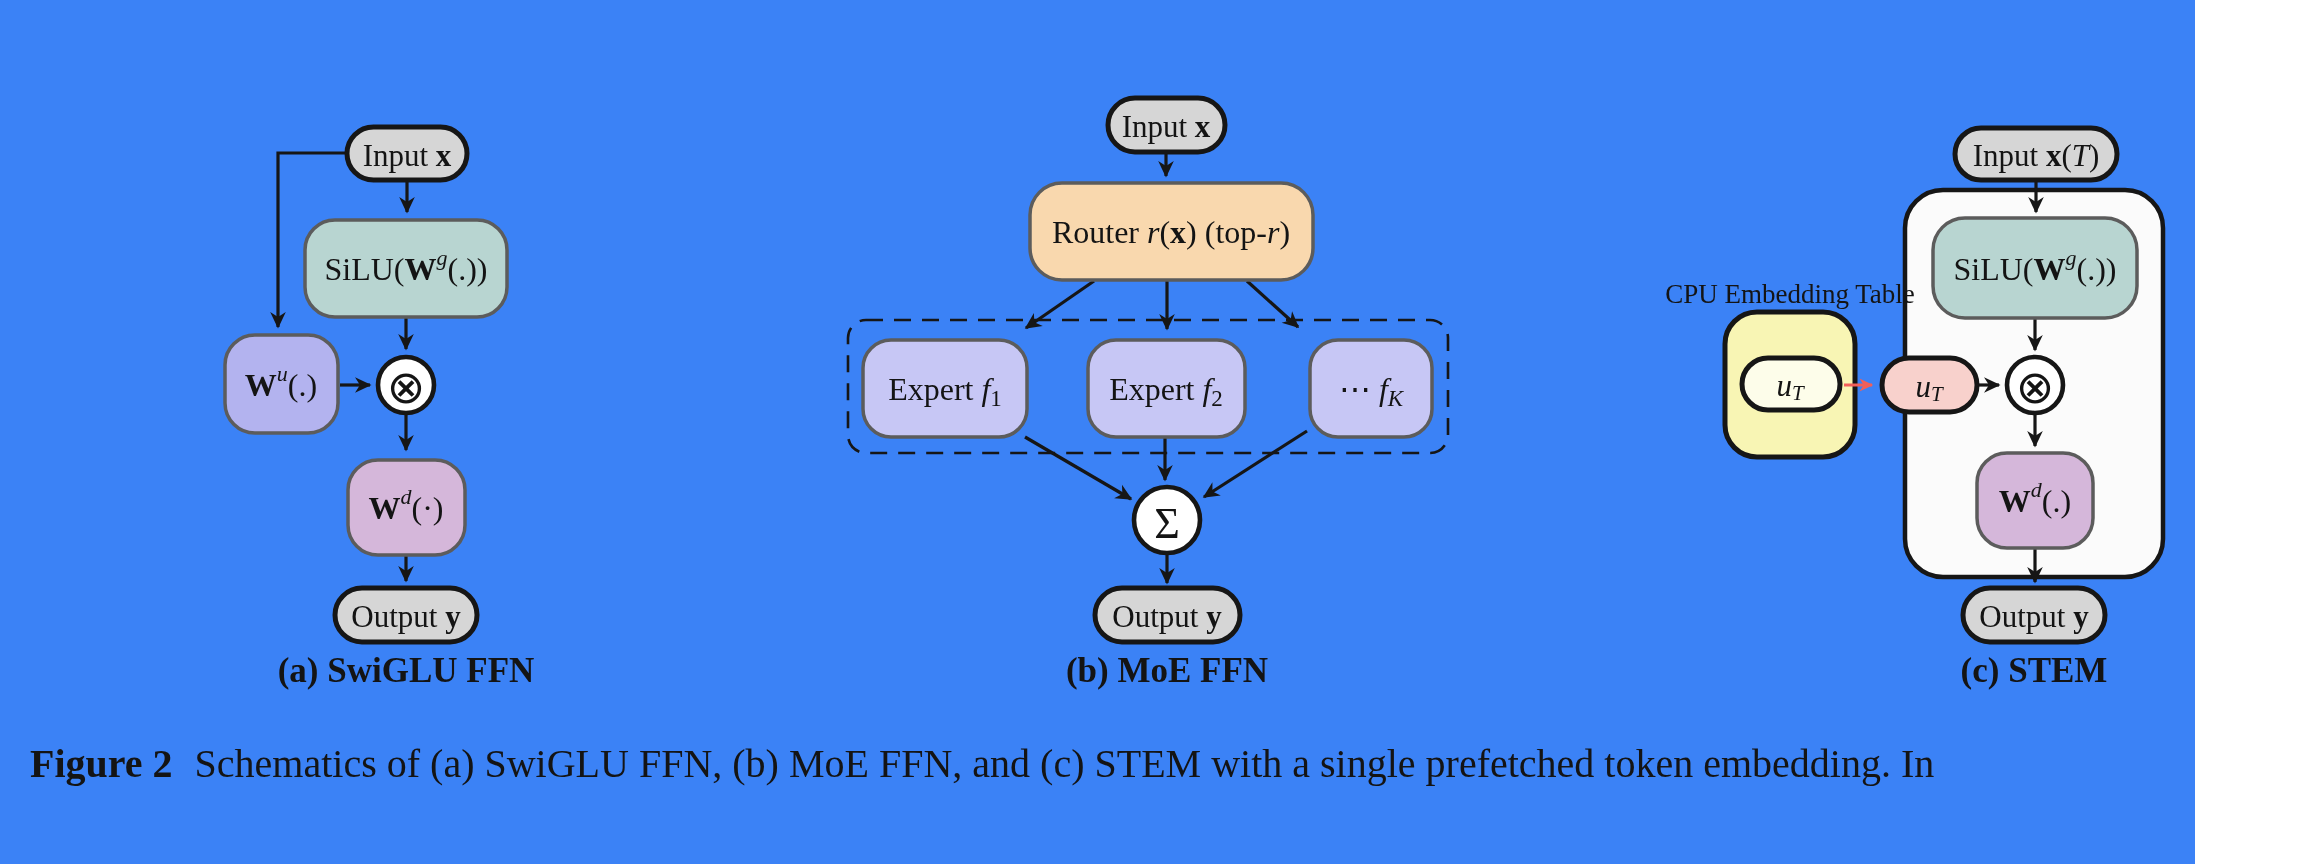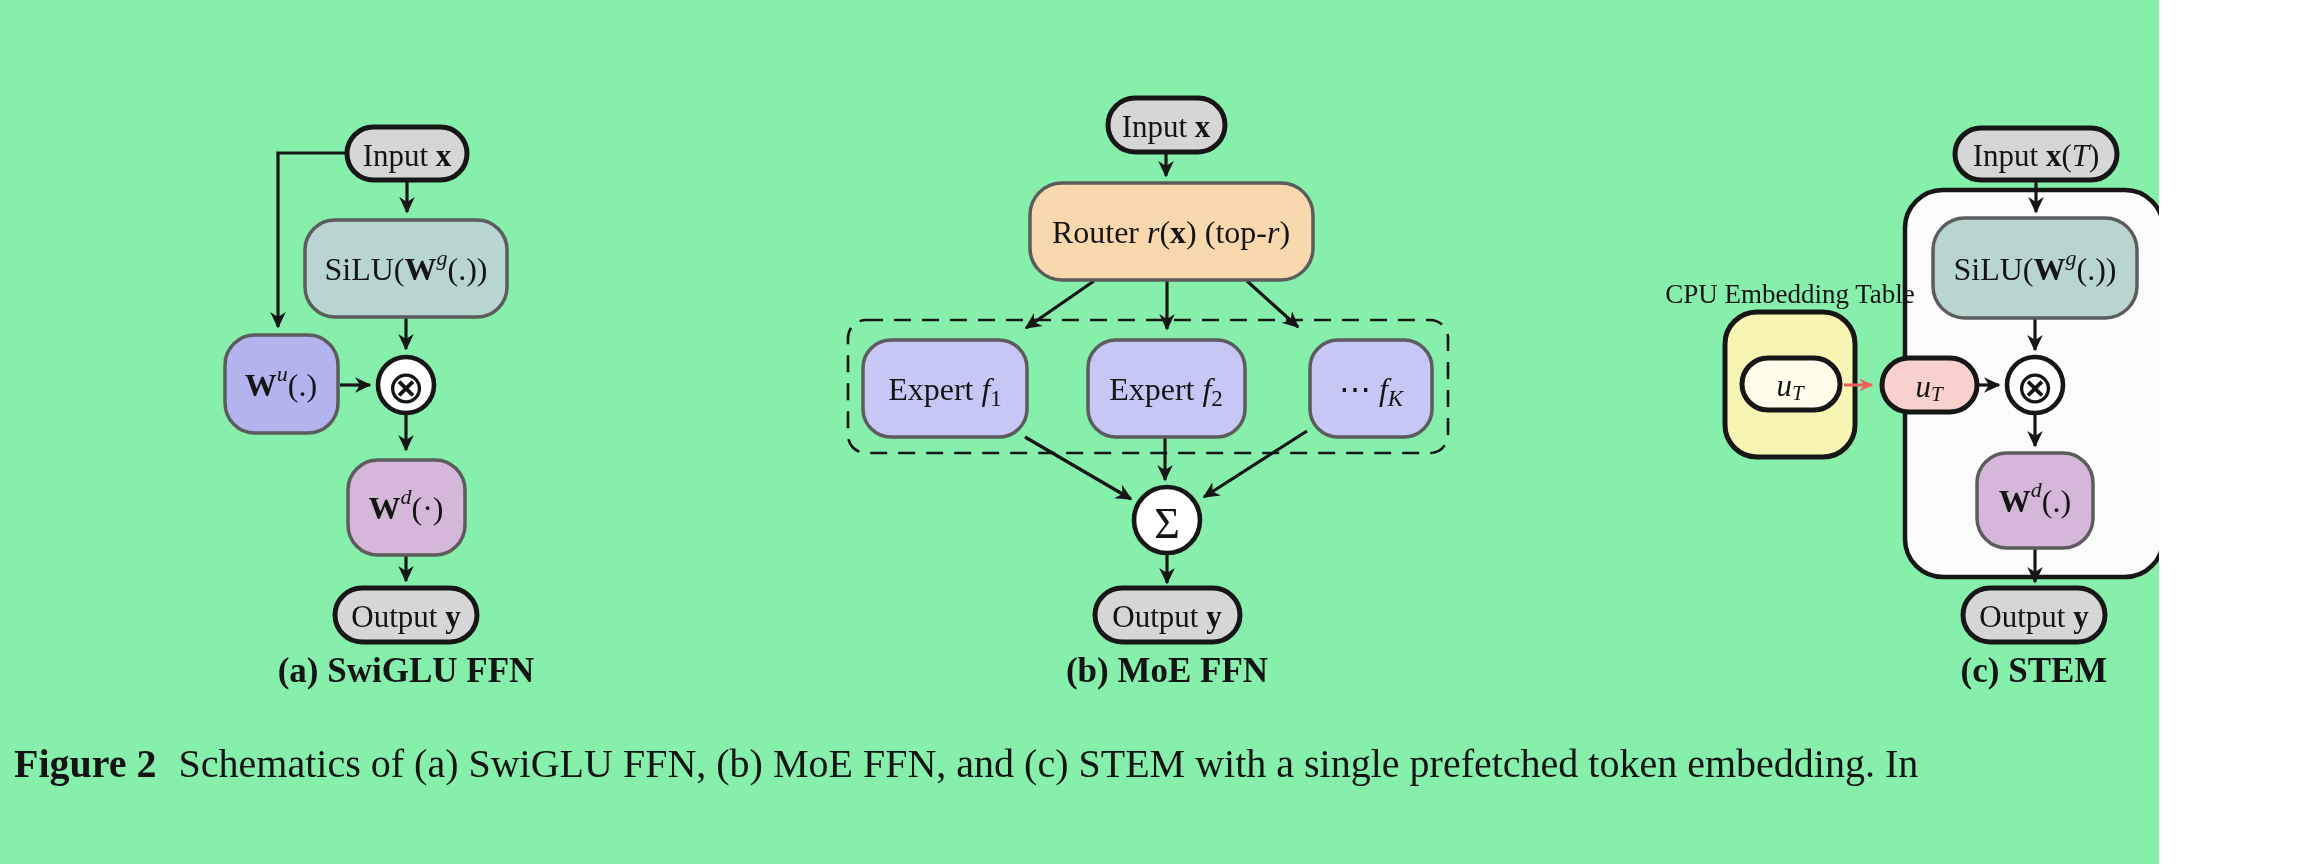--- a/index.html
+++ b/index.html
@@ -1,34 +1,34 @@
 <!DOCTYPE html>
 <html><head>
 <meta charset="utf-8">
 <style>
   html,body{margin:0;padding:0;background:#ffffff;}
-  #page{position:relative;width:2159px;height:864px;background:#86efac;overflow:hidden;}
+  #page{position:relative;width:2159px;height:864px;background:#3b82f6;overflow:hidden;padding-left:36px;}
   svg{position:absolute;top:0;left:0;}
   text{fill:#141414;}
   .nl{font:31px "Liberation Serif","DejaVu Serif",serif;}
   .nl2{font:32px "Liberation Serif","DejaVu Serif",serif;}
   .sm{font:27px "Liberation Serif","DejaVu Serif",serif;}
   .b{font-weight:700;}
   .i{font-style:italic;}
   .cap{font:700 35px "Liberation Serif","DejaVu Serif",serif;}
   .otimes{font:46px "DejaVu Sans",sans-serif;}
   .sigma{font:44px "Liberation Serif","DejaVu Serif",serif;}
   .edge{stroke:#161616;stroke-width:3.2;fill:none;}
   .edge-red{stroke-width:3;fill:none;}
   .cbox{stroke:#5c5c5c;stroke-width:3.5;}
   .pill{stroke:#161616;stroke-width:5;}
   .circ{stroke:#161616;stroke-width:4.6;fill:#ffffff;}
   .dashed{stroke:#161616;stroke-width:2.6;fill:none;stroke-dasharray:17 11;}
   .container{stroke:#161616;stroke-width:4.5;}
-  #figcap{position:absolute;left:14px;top:740px;width:2262px;
+  #figcap{position:absolute;left:30px;top:740px;width:2262px;
           font:40px "Liberation Serif","DejaVu Serif",serif;color:#141414;line-height:48px;}
   #figcap .lbl{font-weight:700;margin-right:22px;}
 </style>
 </head>
 <body>
 
 <div id="page">
 <svg width="2316" height="864" viewBox="0 0 2316 864">
   <defs>
     <marker id="ah" viewBox="0 0 12 12" refX="10.5" refY="6" markerWidth="18" markerHeight="18" markerUnits="userSpaceOnUse" orient="auto">

